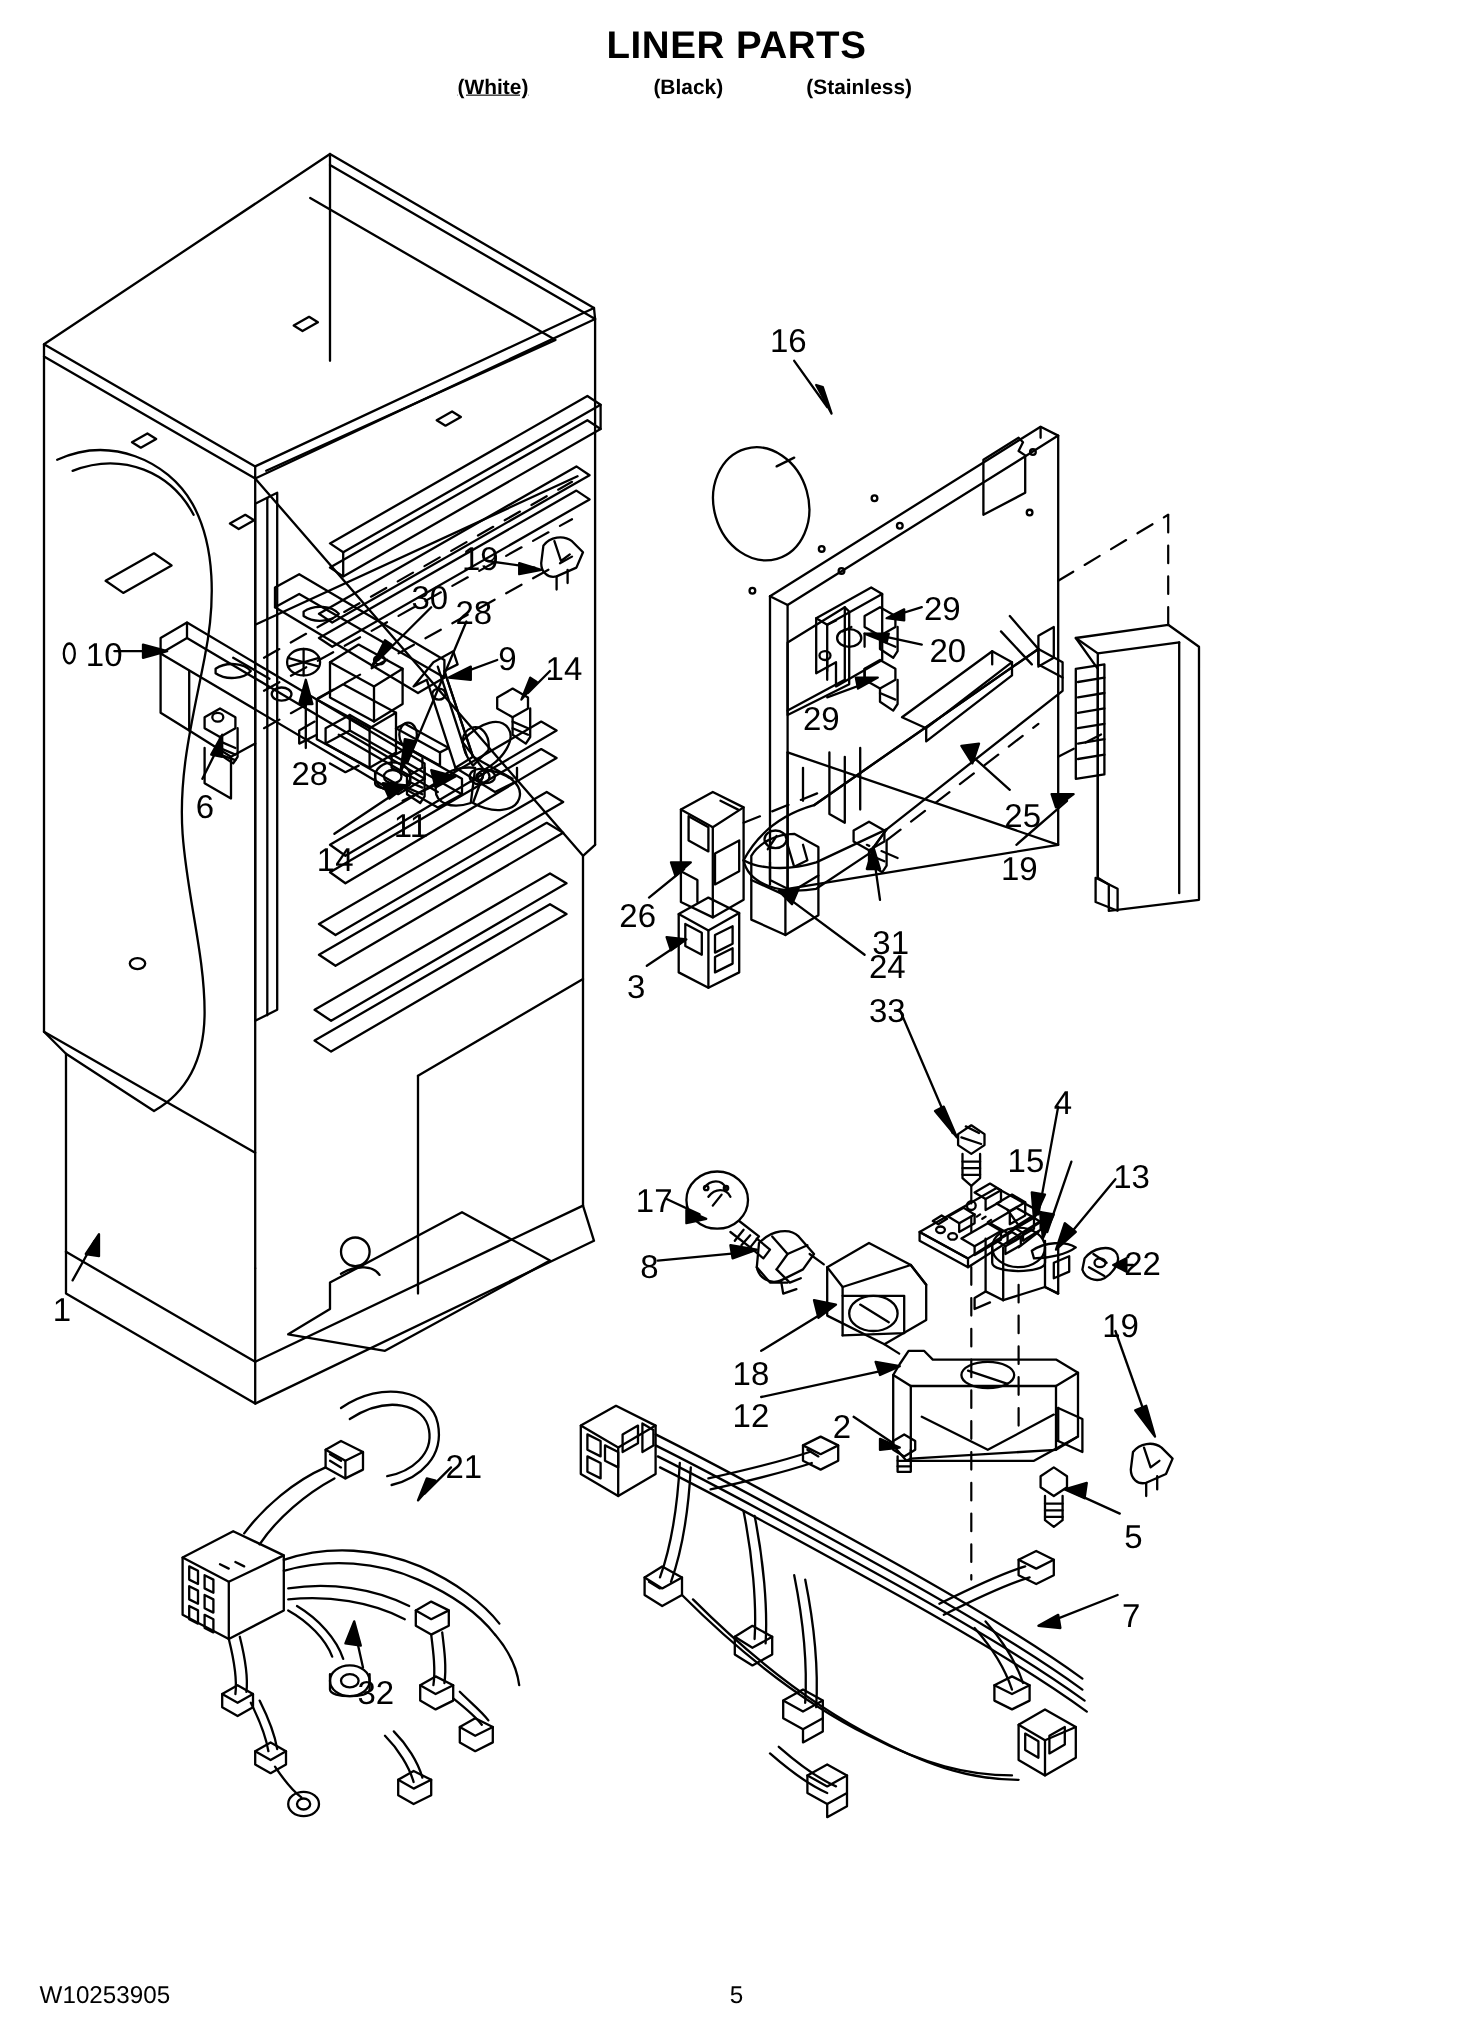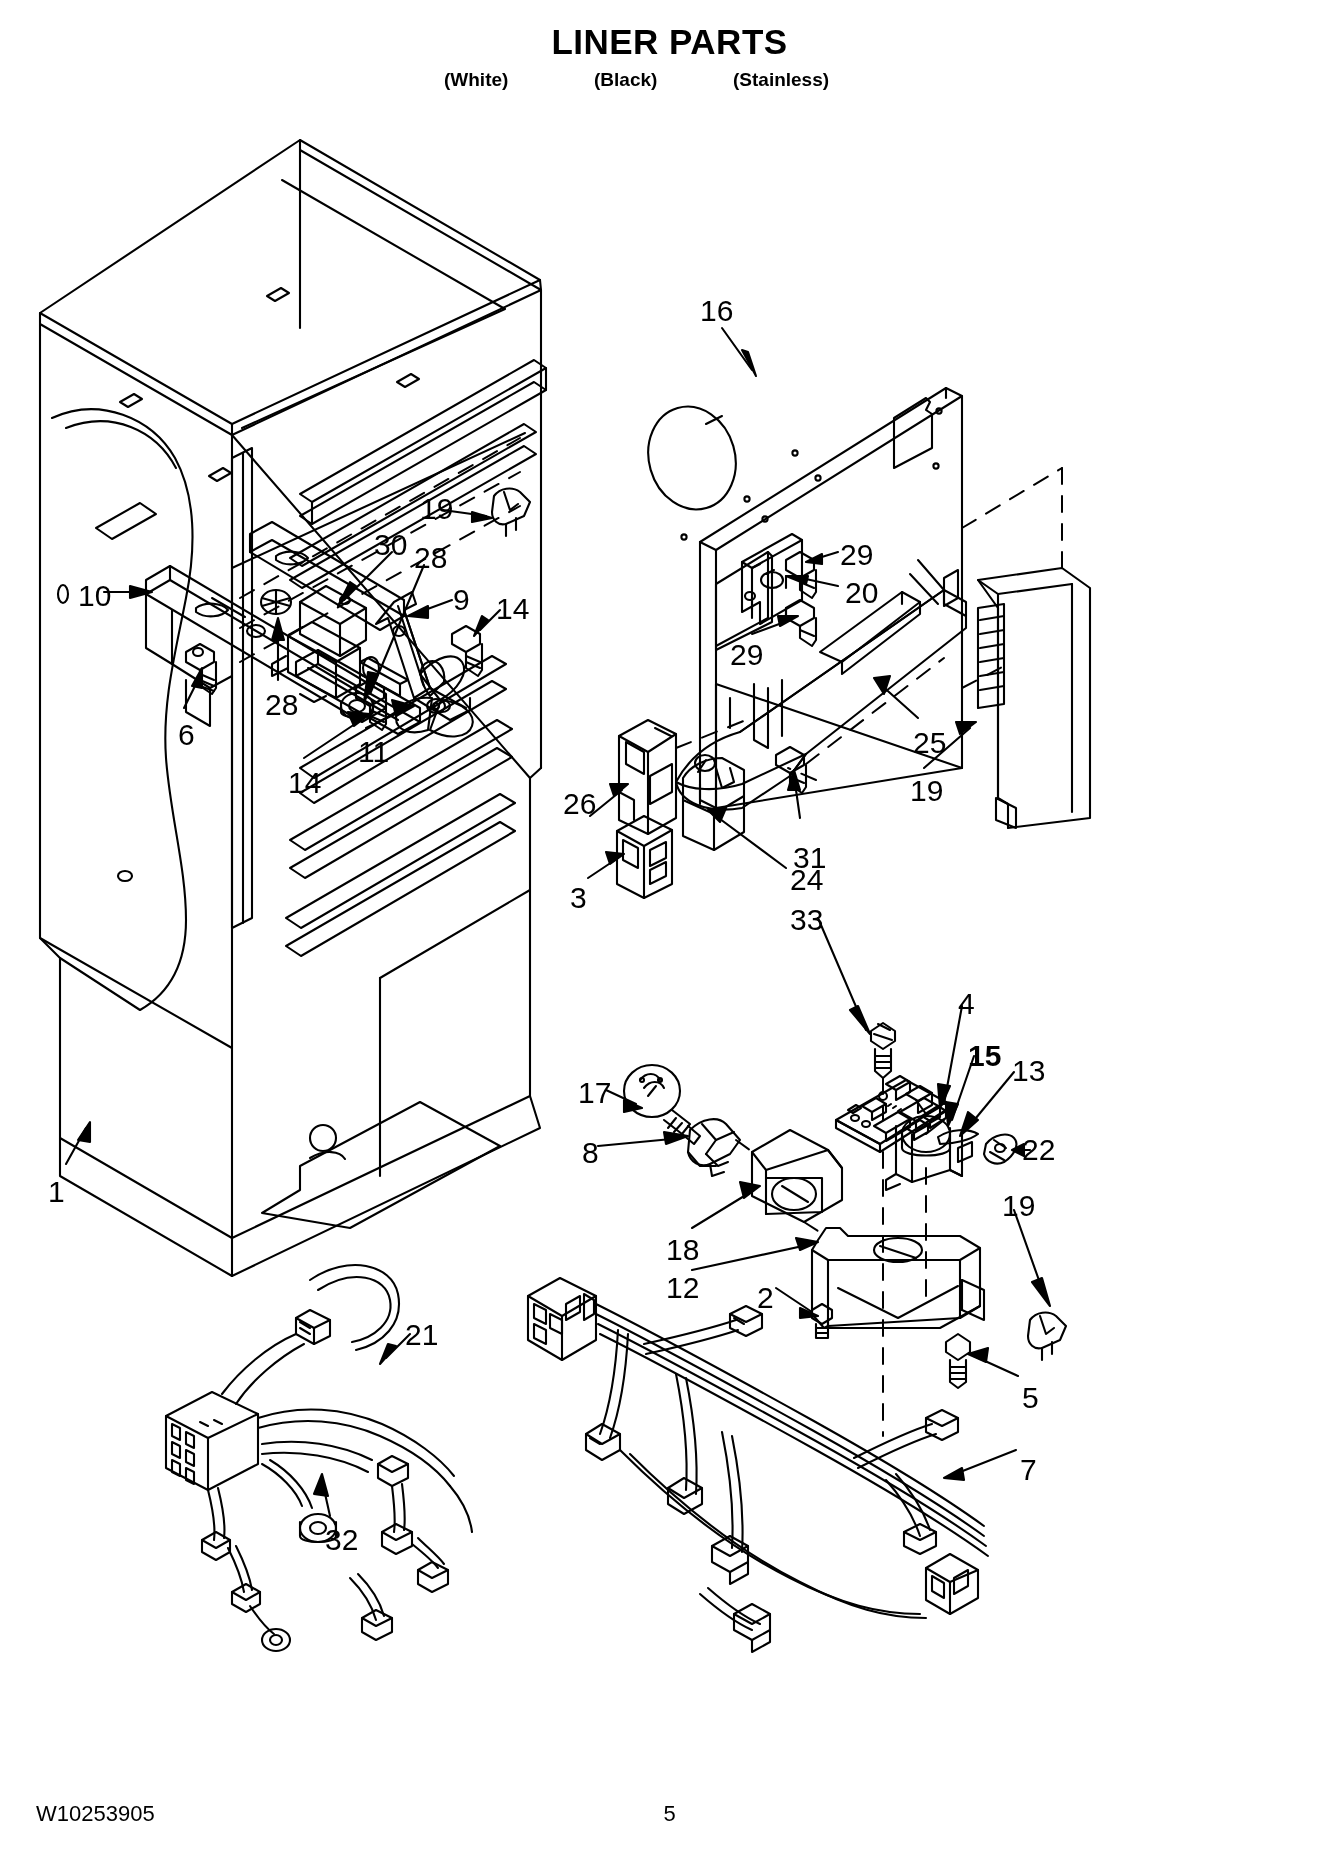--- a/index.html
+++ b/index.html
@@ -16,21 +16,21 @@
     font-size:35px;font-weight:bold;letter-spacing:.5px;
     margin-top:24px;line-height:1;
   }
   .models{
     font-size:21px;font-weight:bold;margin-top:12px;line-height:1;
   }
   .colors{
     position:relative;height:26px;margin-top:10px;font-size:19px;font-weight:bold;
   }
   .colors span{position:absolute;top:0;}
-  .c-white{left:444px;}
+  .c-white{left:416px;text-decoration:underline;}
   .c-black{left:594px;}
   .c-stain{left:733px;}
 
   
   .footer{position:absolute;left:0;bottom:18px;width:100%;height:30px;}
   .doc-num{position:absolute;left:36px;top:0;font-size:22px;}
   .page-num{position:absolute;left:0;top:0;width:100%;text-align:center;font-size:22px;}
 
   
   .canvas{position:absolute;left:0;top:128px;width:1339px;height:1640px;}
@@ -743,27 +743,27 @@
         <div class="callout" style="left: 78px; top: 453px;">10</div>
         <div class="callout" style="left: 453px; top: 457px;">9</div>
         <div class="callout" style="left: 496px; top: 466px;">14</div>
         <div class="callout" style="left: 730px; top: 512px;">29</div>
         <div class="callout" style="left: 265px; top: 562px;">28</div>
         <div class="callout" style="left: 178px; top: 592px;">6</div>
         <div class="callout" style="left: 913px; top: 600px;">25</div>
         <div class="callout" style="left: 358px; top: 609px;">11</div>
         <div class="callout" style="left: 910px; top: 648px;">19</div>
         <div class="callout" style="left: 288px; top: 640px;">14</div>
-        <div class="callout" style="left: 563px; top: 661px;">26</div>
+        <div class="callout" style="left: 563px; top: 691px;">26</div>
         <div class="callout" style="left: 793px; top: 703px; margin-top: 12px;">31</div>
         <div class="callout" style="left: 570px; top: 755px;">3</div>
         <div class="callout" style="left: 790px; top: 737px;">24</div>
         <div class="callout" style="left: 790px; top: 777px;">33</div>
         <div class="callout" style="left: 958px; top: 861px;">4</div>
-        <div class="callout" style="left: 968px; top: 913px; font-weight: bold;">15</div>
+        <div class="callout" style="left: 916px; top: 913px;">15</div>
         <div class="callout" style="left: 1012px; top: 928px;">13</div>
         <div class="callout" style="left: 578px; top: 950px;">17</div>
         <div class="callout" style="left: 1022px; top: 1007px;">22</div>
         <div class="callout" style="left: 582px; top: 1010px;">8</div>
         <div class="callout" style="left: 48px; top: 1049px;">1</div>
         <div class="callout" style="left: 1002px; top: 1063px;">19</div>
         <div class="callout" style="left: 666px; top: 1107px; text-align: center;">18</div>
         <div class="callout" style="left: 666px; top: 1145px;">12</div>
         <div class="callout" style="left: 757px; top: 1155px;">2</div>
         <div class="callout" style="left: 405px; top: 1192px;">21</div>

